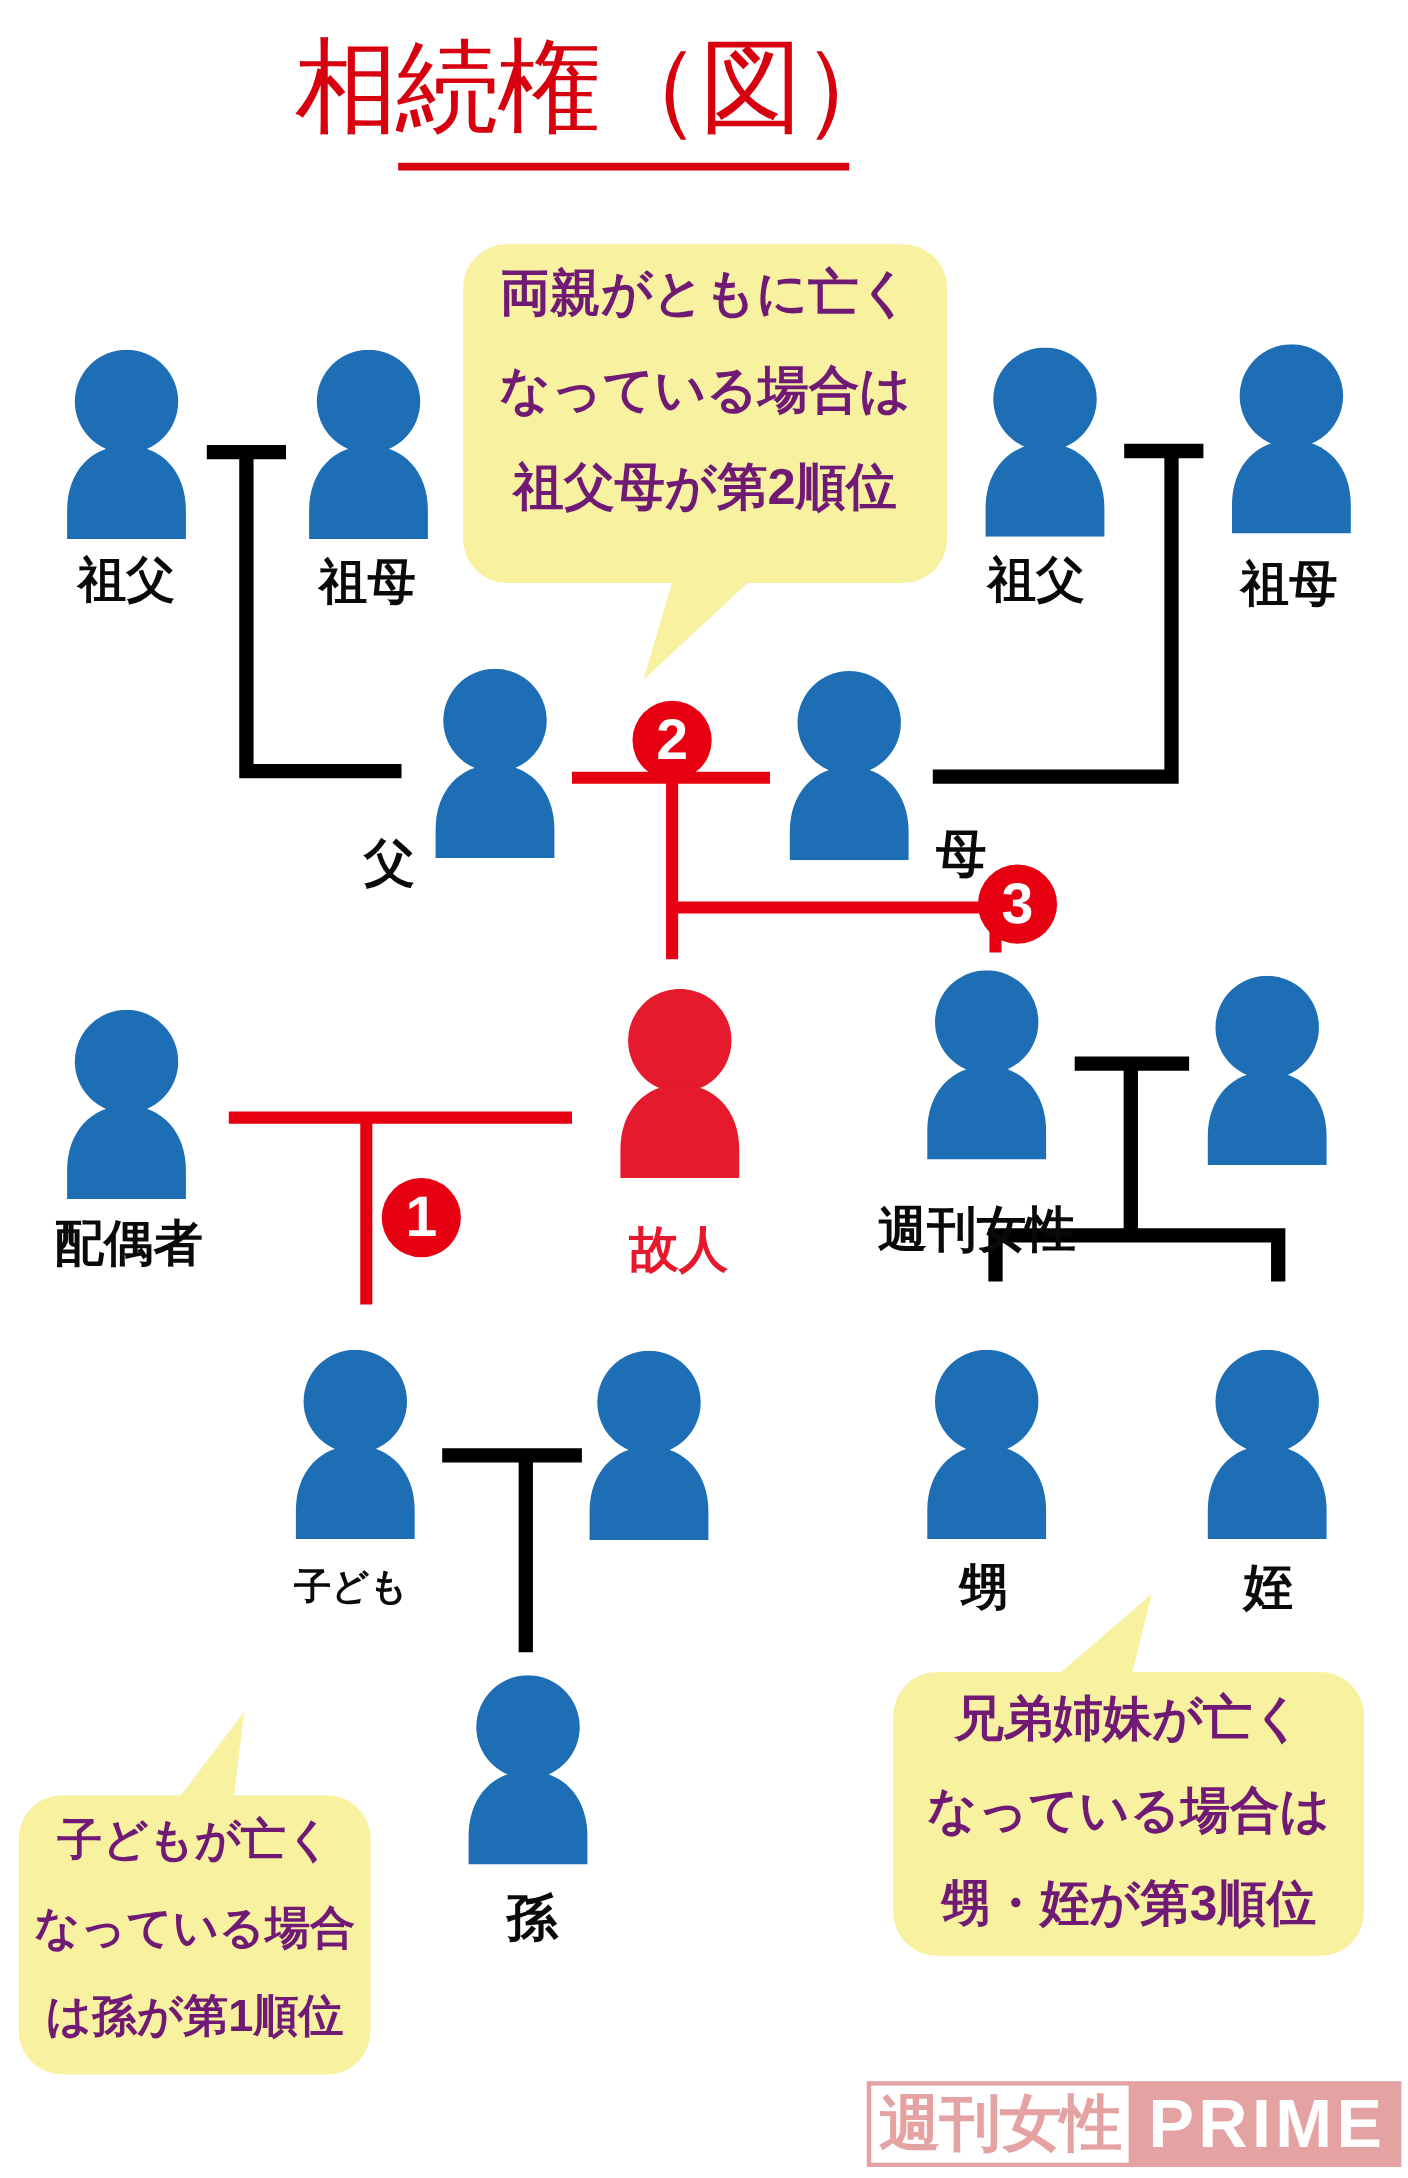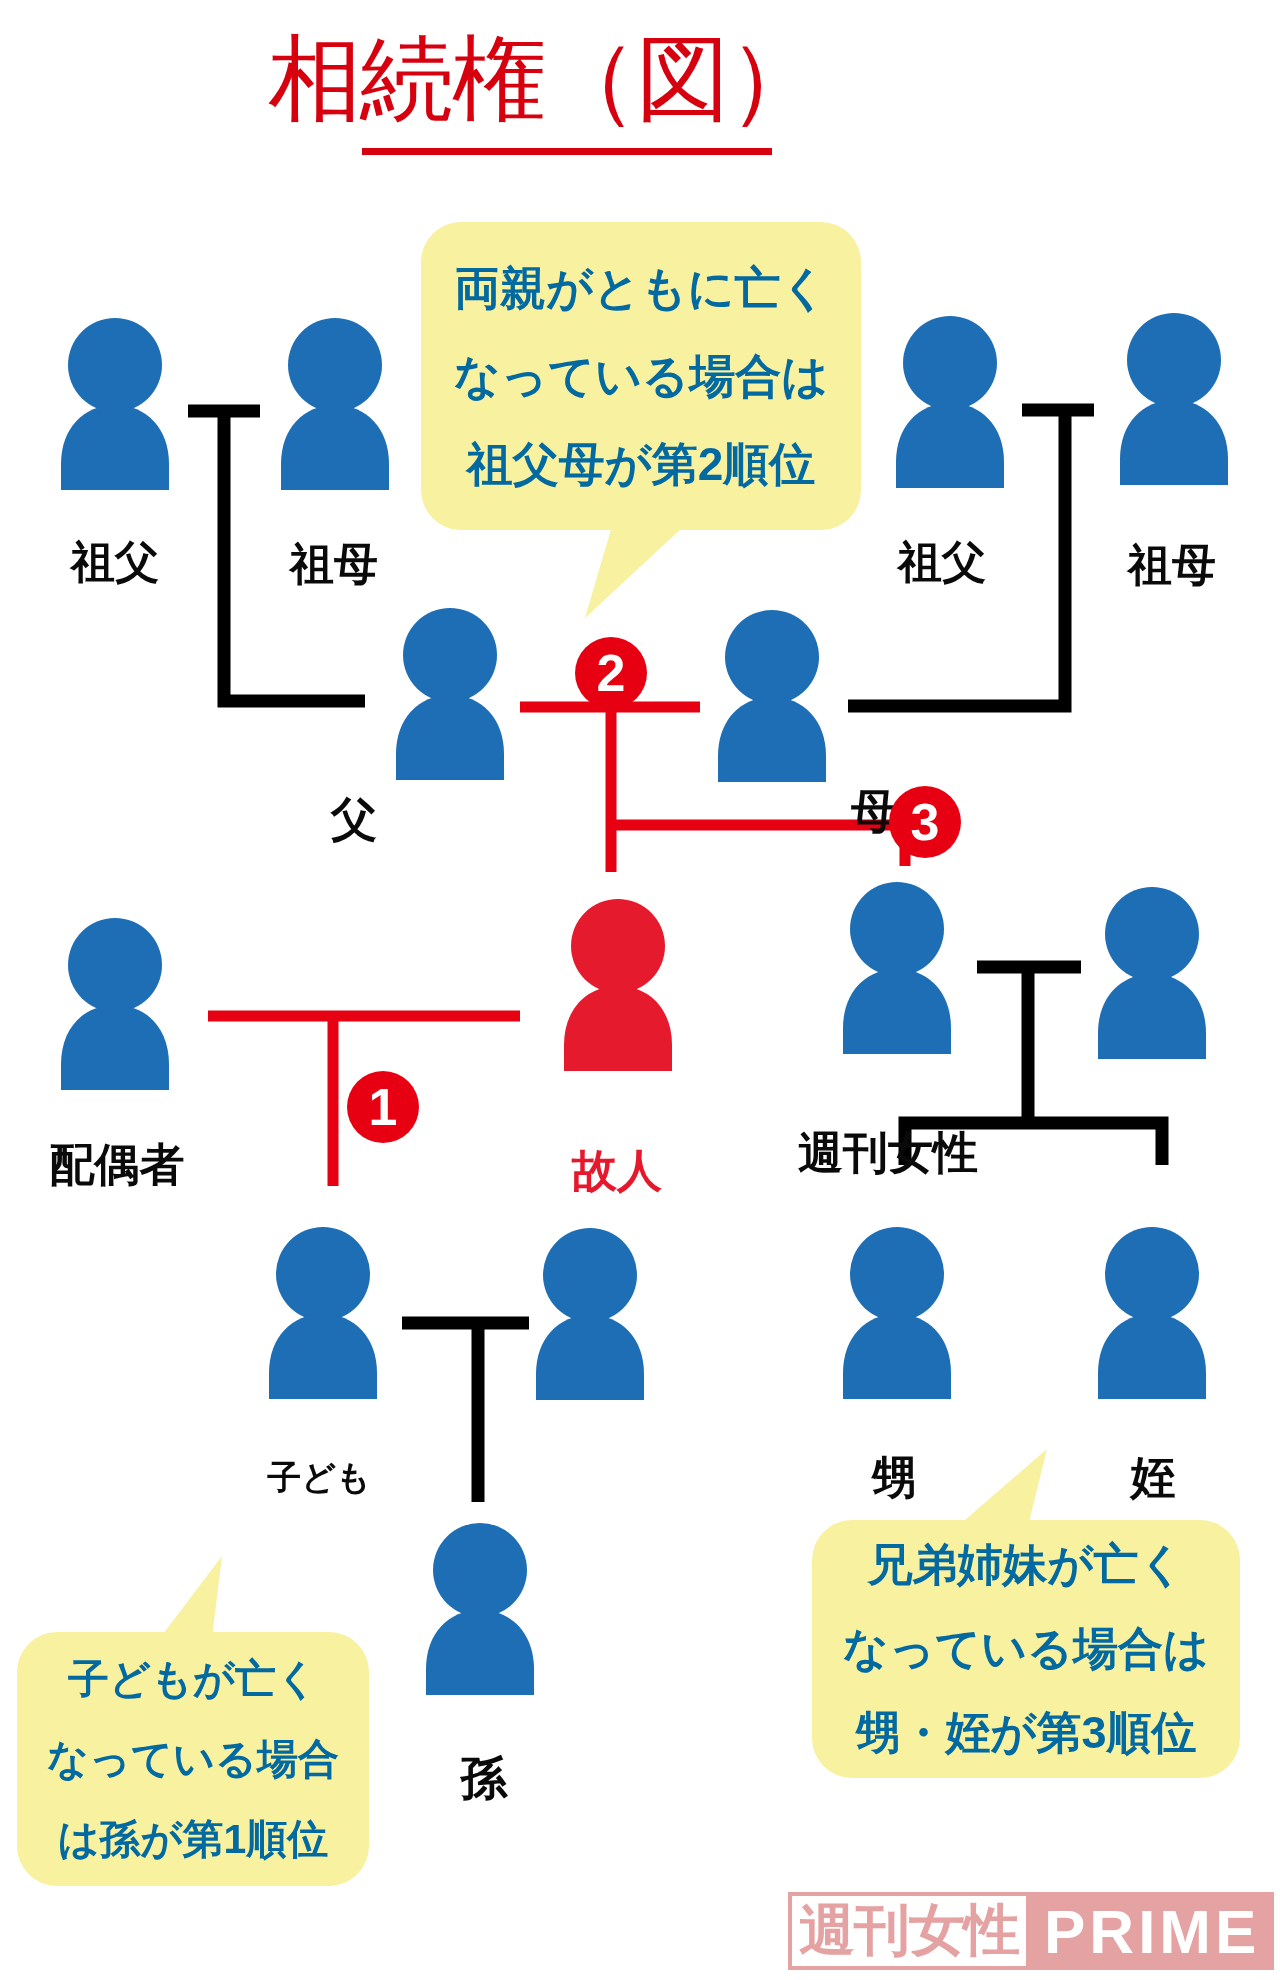--- a/index.html
+++ b/index.html
@@ -12,32 +12,32 @@
     position:absolute;left:268px;top:16px;font-size:94px;font-weight:400;
     color:#d7000f;white-space:nowrap;letter-spacing:-2px;
   }
   .title-underline{position:absolute;left:362px;top:148px;width:410px;height:7px;background:#d7000f;}
   .person{position:absolute;width:120px;height:172px;}
   .picon{width:120px;height:172px;display:block;}
   .person.blue .picon{fill:#1d6eb4;}
   .person.red .picon{fill:#e51a2c;}
   .plabel{
     position:absolute;transform:translateX(-50%);font-size:44px;font-weight:900;
-    color:#0a0a0a;white-space:nowrap;margin-top:35px;
+    color:#0a0a0a;white-space:nowrap;
   }
   .plabel.red-label{color:#e5182c;}
   .badge{
     position:absolute;width:72px;height:72px;border-radius:50%;background:#e60012;
     color:#ffffff;font-size:52px;font-weight:900;display:flex;align-items:center;
     justify-content:center;line-height:1;
   }
   .callout{
     position:absolute;background:#f7f1a0;border-radius:40px;display:flex;
-    flex-direction:column;justify-content:center;align-items:center;
-    font-weight:900;color:#0369a1;text-align:center;
+    flex-direction:column;justify-content:flex-start;align-items:center;
+    font-weight:900;color:#701a75;text-align:center;
   }
   .callout .cline{white-space:nowrap;}
   .callout-top{font-size:46px;}
   .callout-top .cline{line-height:88px;}
   .callout-bl{font-size:41px;}
   .callout-bl .cline{line-height:80px;}
   .callout-br{font-size:45px;margin-left:32px;}
   .callout-br .cline{line-height:84px;}
   .watermark{position:absolute;left:788px;top:1892px;height:78px;display:flex;}
   .wm-jp{
@@ -89,21 +89,21 @@
   </svg>
 
   <div class="page-title">相続権（図）</div>
   <div class="title-underline"></div>
 
   <div class="callout callout-top" style="left:421px;top:222px;width:440px;height:308px">
     <div class="cline">両親がともに亡く</div>
     <div class="cline">なっている場合は</div>
     <div class="cline">祖父母が第2順位</div>
   </div>
-  <div class="callout callout-bl" style="left:17px;top:1632px;width:352px;height:254px">
+  <div class="callout callout-bl" style="left:17px;top:1632px;width:320px;height:254px">
     <div class="cline">子どもが亡く</div>
     <div class="cline">なっている場合</div>
     <div class="cline">は孫が第1順位</div>
   </div>
   <div class="callout callout-br" style="left:780px;top:1520px;width:428px;height:258px">
     <div class="cline">兄弟姉妹が亡く</div>
     <div class="cline">なっている場合は</div>
     <div class="cline">甥・姪が第3順位</div>
   </div>
 

